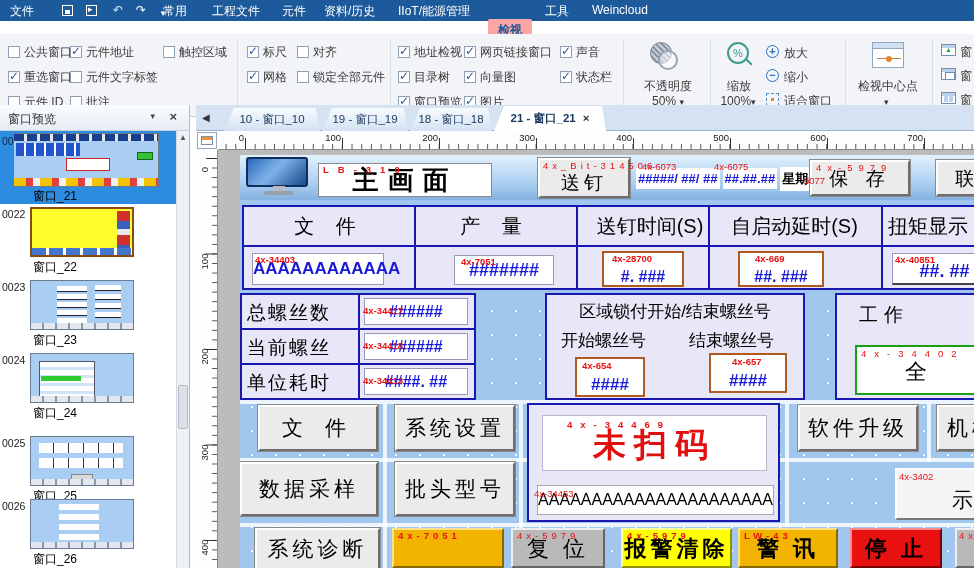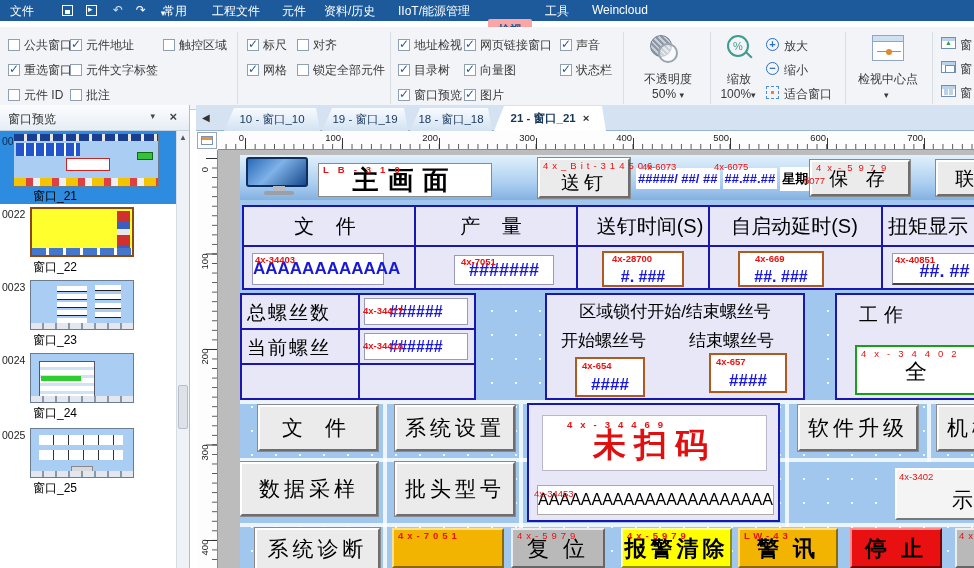--- a/index.html
+++ b/index.html
@@ -12,21 +12,21 @@
 .mitem.active{top:19px;background:#fca5a5;color:#1d5a9b;padding:3px 10px 4px;border-radius:2px 2px 0 0;font-weight:bold}
 .qicon{position:absolute;top:4px;width:16px;height:14px;color:#fff;font-size:12px;line-height:13px;text-align:center}
 .icon-sq{position:absolute;left:2px;top:1px;width:11px;height:11px;border:1px solid #fff}
 .floppy .icon-sq::after{content:"";position:absolute;left:2px;right:2px;bottom:1px;height:4px;background:#fff}
 .export .icon-sq::after{content:"▸";position:absolute;left:1px;top:-3px;font-size:9px;color:#fff}
 .undo::before{content:"↶";color:#cfe3f7}
 .redo::before{content:"↷";color:#fff}
 .smallcaret::before{content:"▾";font-size:9px}
 
 
-.ribbon{position:absolute;left:0;top:27px;width:974px;height:83px;background:#f2f4f7;border-bottom:1px solid #c6cdd6;font-size:12px;color:#3a3a3a}
+.ribbon{position:absolute;left:0;top:34px;width:974px;height:83px;background:#f2f4f7;border-bottom:1px solid #c6cdd6;font-size:12px;color:#3a3a3a}
 .rdiv{position:absolute;top:5px;bottom:5px;width:1px;background:#d9dee5}
 .chk{position:absolute;height:16px;white-space:nowrap;cursor:default}
 .chk .box{display:inline-block;width:12px;height:12px;border:1px solid #8fa0b5;background:#fff;vertical-align:-2px;margin-right:4px;position:relative}
 .chk .box.on::after{content:"✓";position:absolute;left:0px;top:-3px;color:#2b579a;font-size:12px;font-weight:bold}
 .rlabel{position:absolute;white-space:nowrap;text-align:center}
 .opac-icon{position:absolute;width:30px;height:30px}
 .opac-icon .c1{position:absolute;left:0;top:0;width:22px;height:22px;border-radius:50%;background:repeating-linear-gradient(45deg,#8d97a5 0 2px,#c9cfd8 2px 4px);border:1px solid #7a8494}
 .opac-icon .c2{position:absolute;left:8px;top:8px;width:20px;height:20px;border-radius:50%;border:2px solid #9aa4b2;background:rgba(255,255,255,.55)}
 .zoomglass{position:absolute;width:22px;height:22px;border:2px solid #3f9b8f;border-radius:50%;color:#3f9b8f;font-size:11px;text-align:center;line-height:18px}
 .zoomglass::after{content:"";position:absolute;left:16px;top:17px;width:8px;height:2px;background:#3f9b8f;transform:rotate(45deg)}
@@ -272,29 +272,37 @@
     </div>
     <div class="sbitem" style="top:245px">
       <span class="sbnum">0024</span>
       <div class="thumb">
           <div class="t24-box"></div>
           <div class="t24-grn"></div>
           <div class="tb-strip"></div>
         </div>
       <span class="sbcap">窗口_24</span>
     </div>
-    <div class="sbitem" style="top:320px">
+    <div class="sbitem" style="top:328px">
       <span class="sbnum">0025</span>
       <div class="thumb">
           <div class="t25-r1"></div>
           <div class="t25-r2"></div>
           <div class="t25-btn"></div>
           <div class="tb-strip"></div>
         </div>
       <span class="sbcap">窗口_25</span>
+    </div>
+    <div class="sbitem" style="top:391px">
+      <span class="sbnum">0026</span>
+      <div class="thumb">
+          <div class="t26-rows"></div>
+          <div class="tb-strip"></div>
+        </div>
+      <span class="sbcap">窗口_26</span>
     </div>
     <div class="sbscroll">
       <span class="sbup"></span>
       <div class="sbthumb"></div>
     </div>
   </div>
 
   <div class="tabbar">
     <span class="tabnav"></span>
     <span class="tab" style="left:28px;width:96px">10 - 窗口_10</span>
@@ -409,32 +417,39 @@
             <span>######</span>
           </div>
         </div>
         <div class="srow" style="top:35px">
           <span class="slabel">当前螺丝</span>
           <div class="vbox" style="left:122px;top:3px;width:104px;height:27px;line-height:25px;font-size:16px">
             <span class="addr" style="left:-2px;top:7px">4x-34418</span>
             <span>######</span>
           </div>
         </div>
+        <div class="srow" style="top:70px">
+          <span class="slabel">单位耗时</span>
+          <div class="vbox" style="left:122px;top:3px;width:104px;height:27px;line-height:25px;font-size:16px">
+            <span class="addr" style="left:-2px;top:7px">4x-34413</span>
+            <span>####. ##</span>
+          </div>
+        </div>
       </div>
 
       <div class="region">
         <span class="rtitle">区域锁付开始/结束螺丝号</span>
         <span class="rlab" style="left:14px">开始螺丝号</span>
         <span class="rlab" style="left:142px">结束螺丝号</span>
         <div class="rbox" style="left:28px;top:62px;width:70px;height:40px;line-height:52px">
           <span class="addr" style="left:5px;top:2px">4x-654</span>
           <span>####</span>
         </div>
         <div class="rbox" style="left:162px;top:58px;width:78px;height:40px;line-height:52px">
-          <span class="addr" style="left:5px;top:2px">4x-657</span>
+          <span class="addr" style="left:21px;top:2px">4x-657</span>
           <span>####</span>
         </div>
       </div>
 
       <div class="workpanel">
         <span class="wtitle">工作</span>
         <div class="wbtn">
           <span class="addr" style="left:4px;top:2px">4x-34402</span>
           <span>全</span>
         </div>

